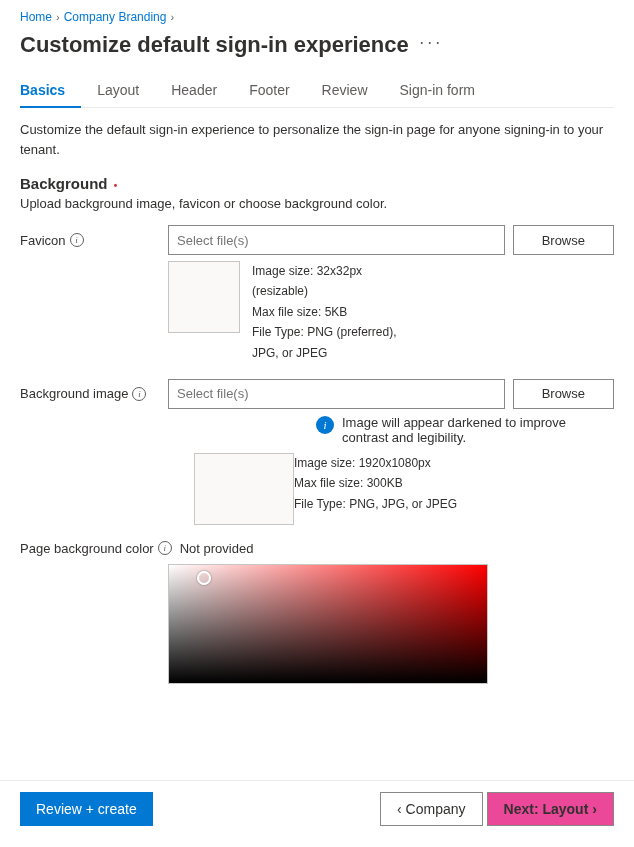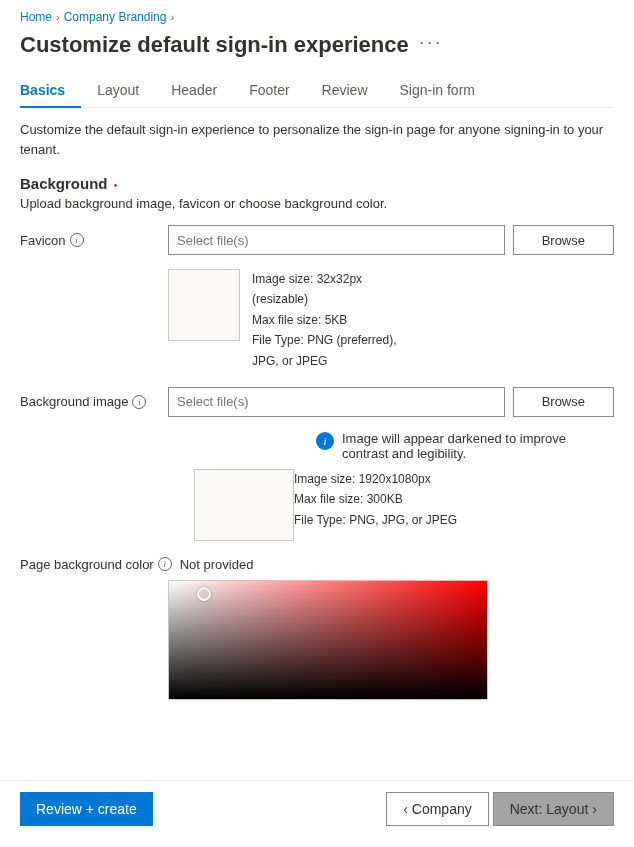--- a/index.html
+++ b/index.html
@@ -93,21 +93,21 @@
     }
     .section-sub-text {
       font-size: 13px;
       color: #323130;
       margin-bottom: 14px;
     }
     .field-row {
       display: flex;
       align-items: center;
       gap: 8px;
-      margin-bottom: 14px;
+      margin-bottom: 6px;
     }
     .field-label {
       font-size: 13px;
       color: #323130;
       min-width: 140px;
       display: flex;
       align-items: center;
       gap: 4px;
     }
     .info-icon {
@@ -278,28 +278,29 @@
       border: 1px solid #8a8886;
       font-size: 14px;
       cursor: pointer;
       display: flex;
       align-items: center;
       gap: 4px;
     }
     .next-btn {
       height: 34px;
       padding: 0 16px;
-      background: #a3a3a3;
+      background: #ec4899;
       color: #323130;
       border: 1px solid #8a8886;
       font-size: 14px;
       cursor: pointer;
       display: flex;
       align-items: center;
       gap: 4px;
+      font-weight: bold;
     }
     .spacer { flex: 1; }
   </style>
 </head>
 <body>
 
 <div class="page-wrapper">
 
   <div class="breadcrumb">
     <a>Home</a>

